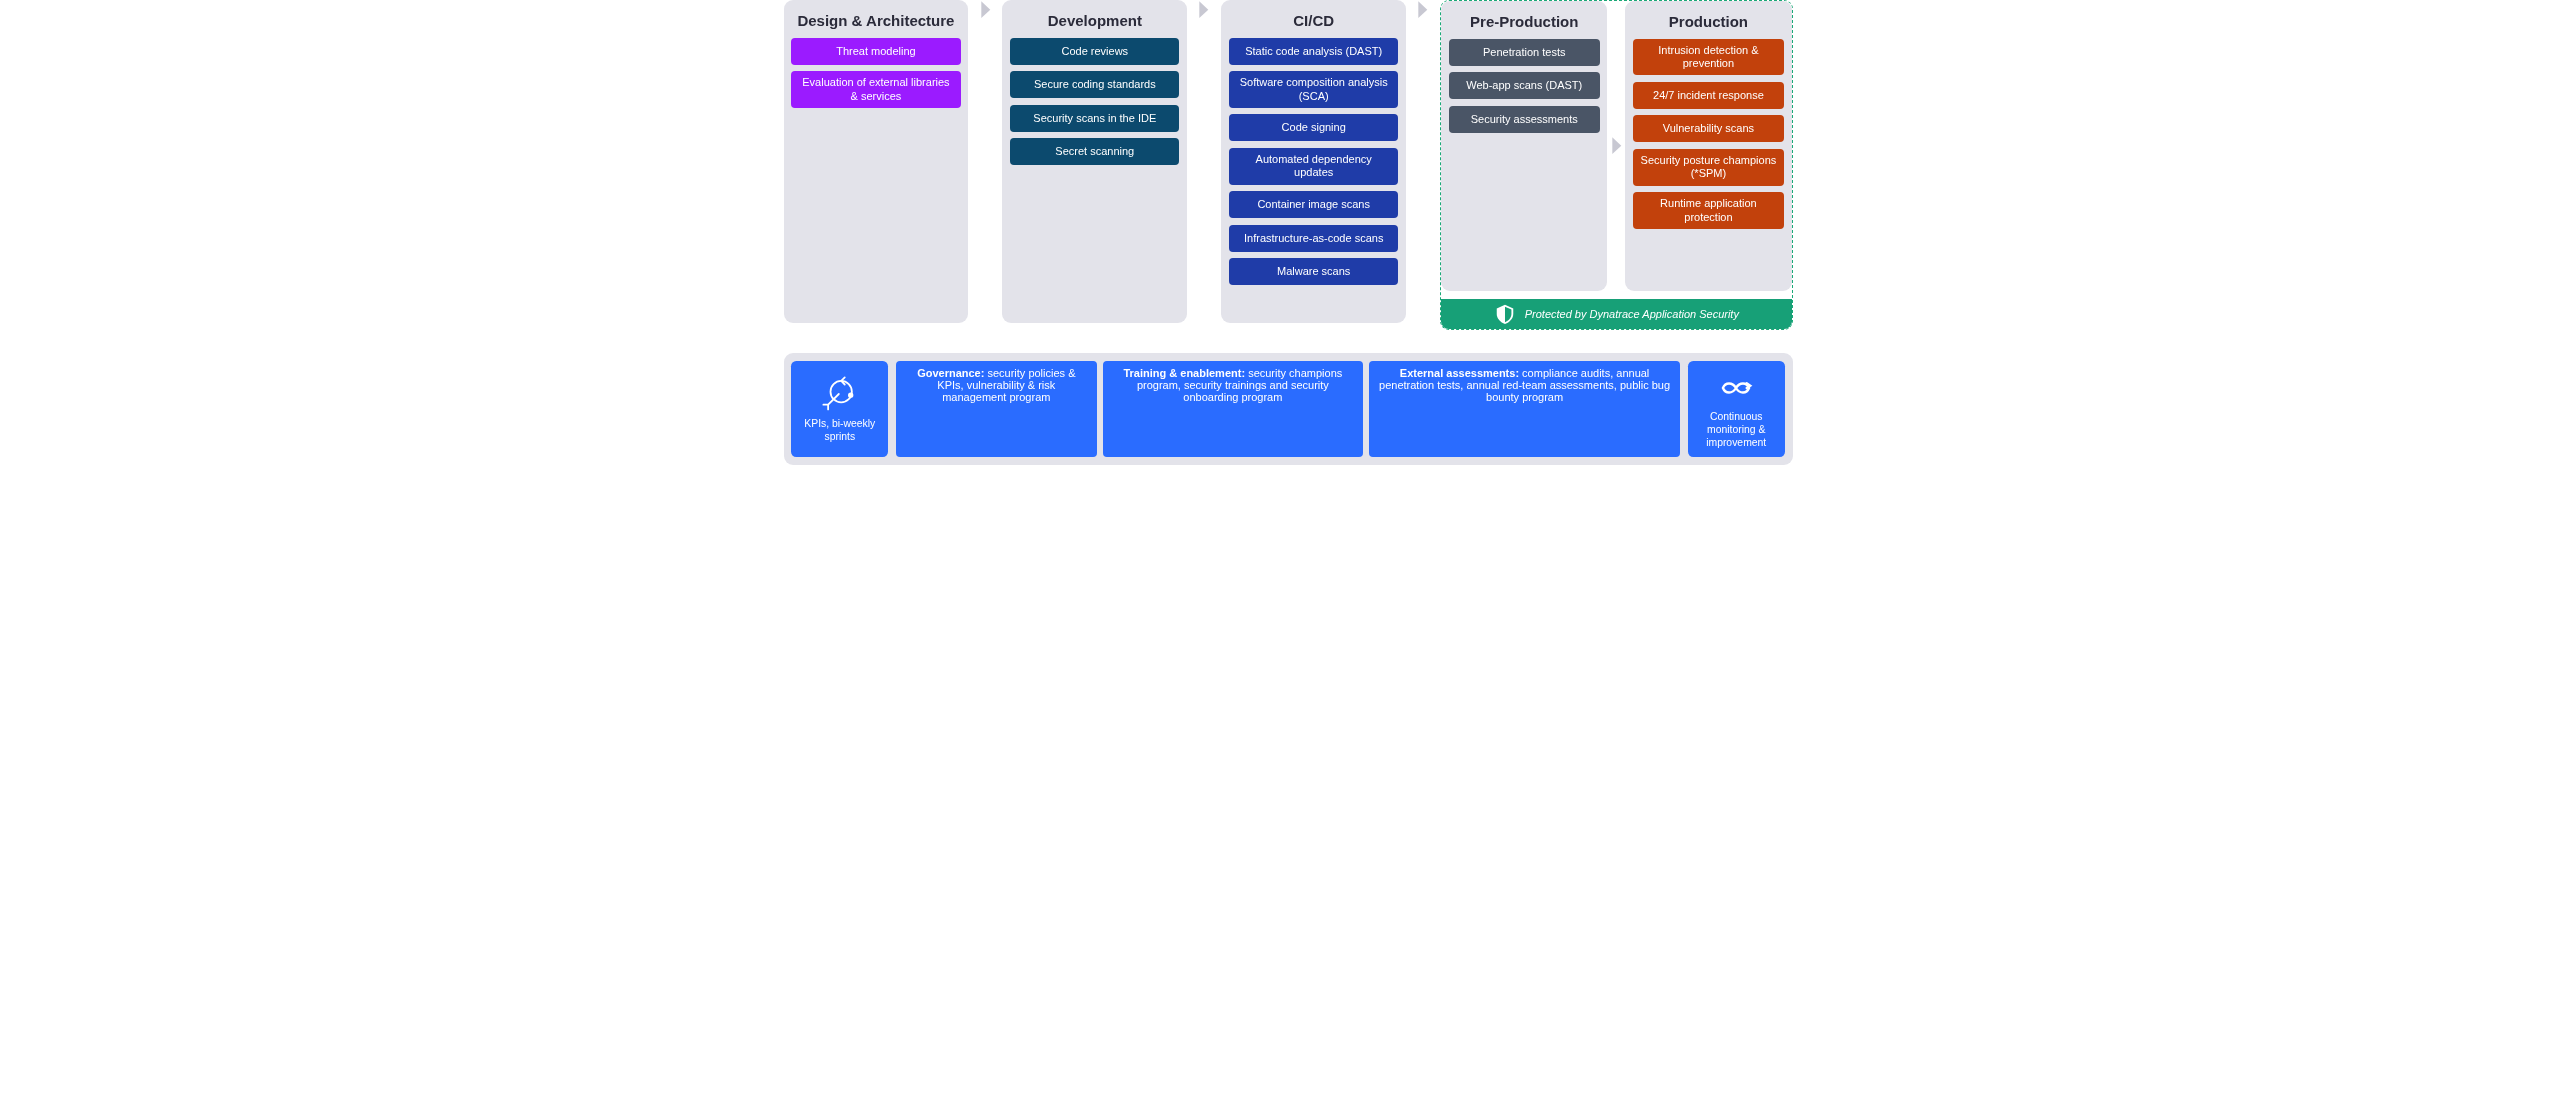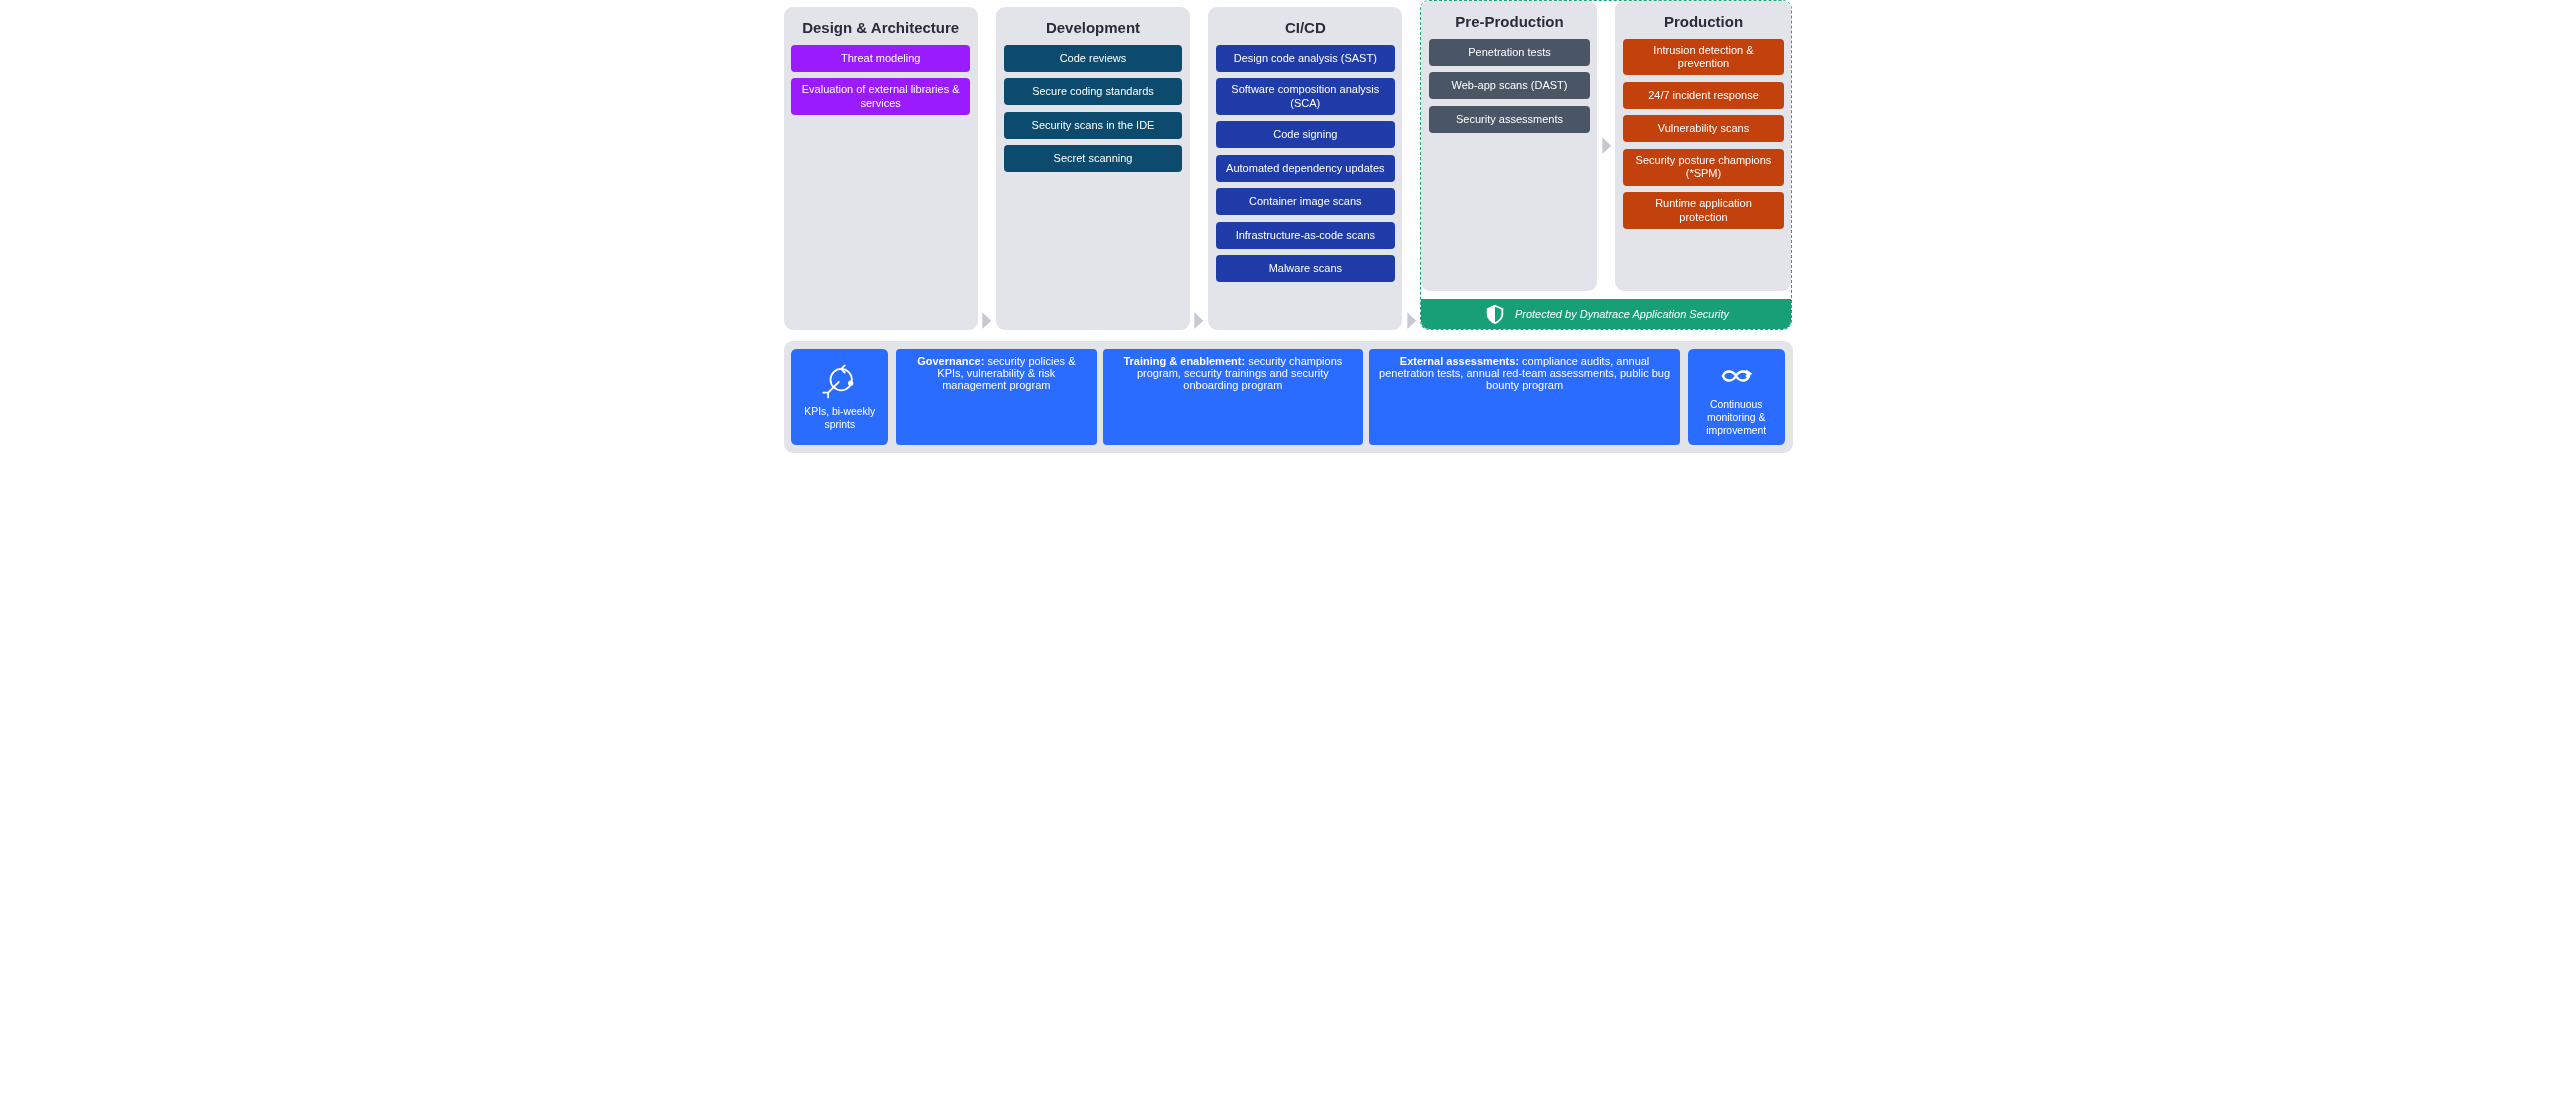--- a/index.html
+++ b/index.html
@@ -2,23 +2,23 @@
 <html style="font-size:10.4px"><head>
 <meta charset="utf-8">
 <style>
   * { box-sizing: border-box; margin: 0; padding: 0; }
   body { font-family: -apple-system, BlinkMacSystemFont, "Segoe UI", Arial, sans-serif; background: #fff; padding: 0; }
   .wrapper { width: 1009px; margin: 0 auto; }
 
   
   .top-row {
     display: flex;
-    align-items: flex-end;
-    gap: 0;
-    margin-bottom: 11px;
+    align-items: flex-start;
+    gap: 8px;
+    margin-bottom: 23px;
   }
   .stage-col {
     background: #e3e3ea;
     border-radius: 9px;
     padding: 7.8px 7.8px 11.6px 7.8px;
     flex: 1;
     display: flex;
     flex-direction: column;
     align-items: stretch;
     min-height: 323px;
@@ -161,21 +161,21 @@
     </div>
 
     <div class="arrow-holder">
       <svg viewBox="0 0 18 30">
           <path d="M2 2 L16 15 L2 28 Z" fill="#c8c8d2"></path>
         </svg>
     </div>
 
     <div class="stage-col">
       <div class="stage-title">CI/CD</div>
-      <div class="chip blue">Design code analysis (SAST)</div>
+      <div class="chip blue">Static code analysis (DAST)</div>
       <div class="chip blue">Software composition analysis (SCA)</div>
       <div class="chip blue">Code signing</div>
       <div class="chip blue">Automated dependency updates</div>
       <div class="chip blue">Container image scans</div>
       <div class="chip blue">Infrastructure-as-code scans</div>
       <div class="chip blue">Malware scans</div>
     </div>
 
     <div class="arrow-holder">
       <svg viewBox="0 0 18 30">

